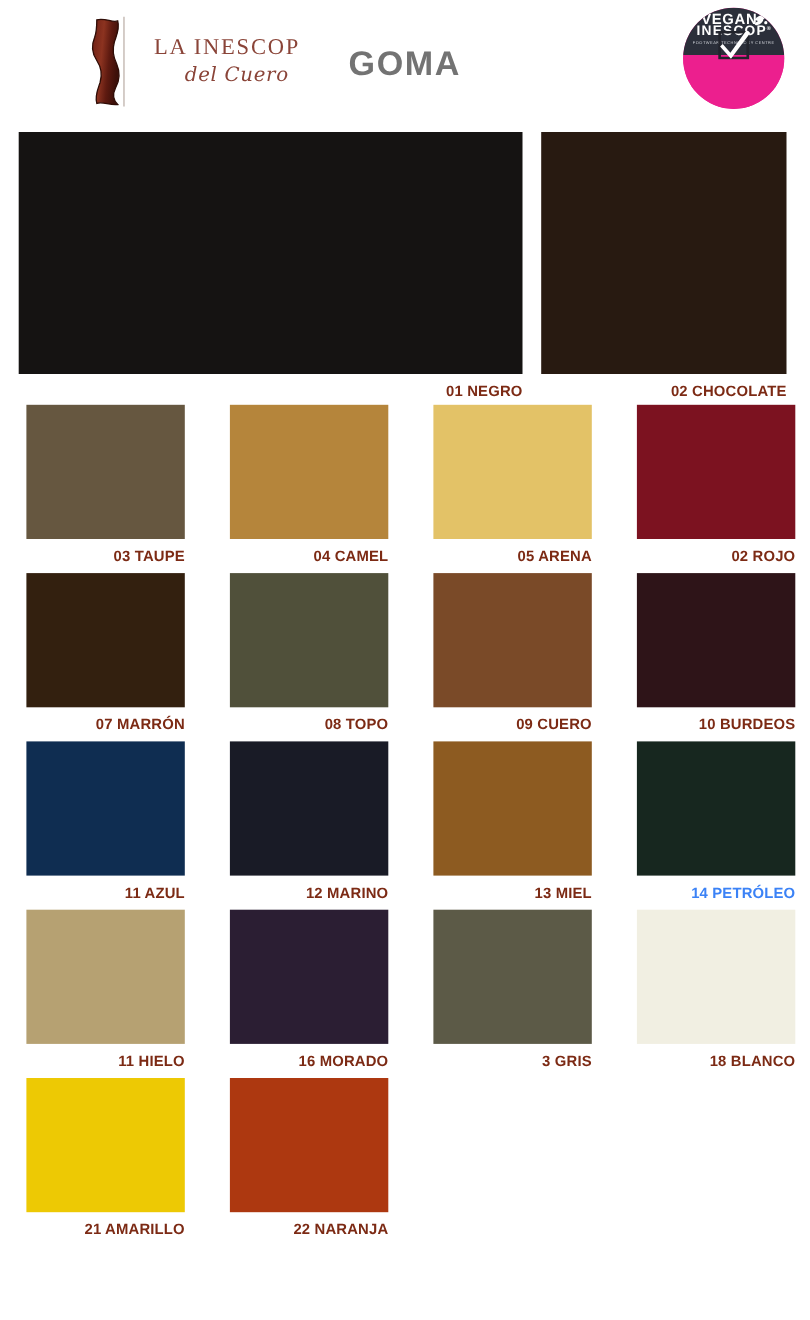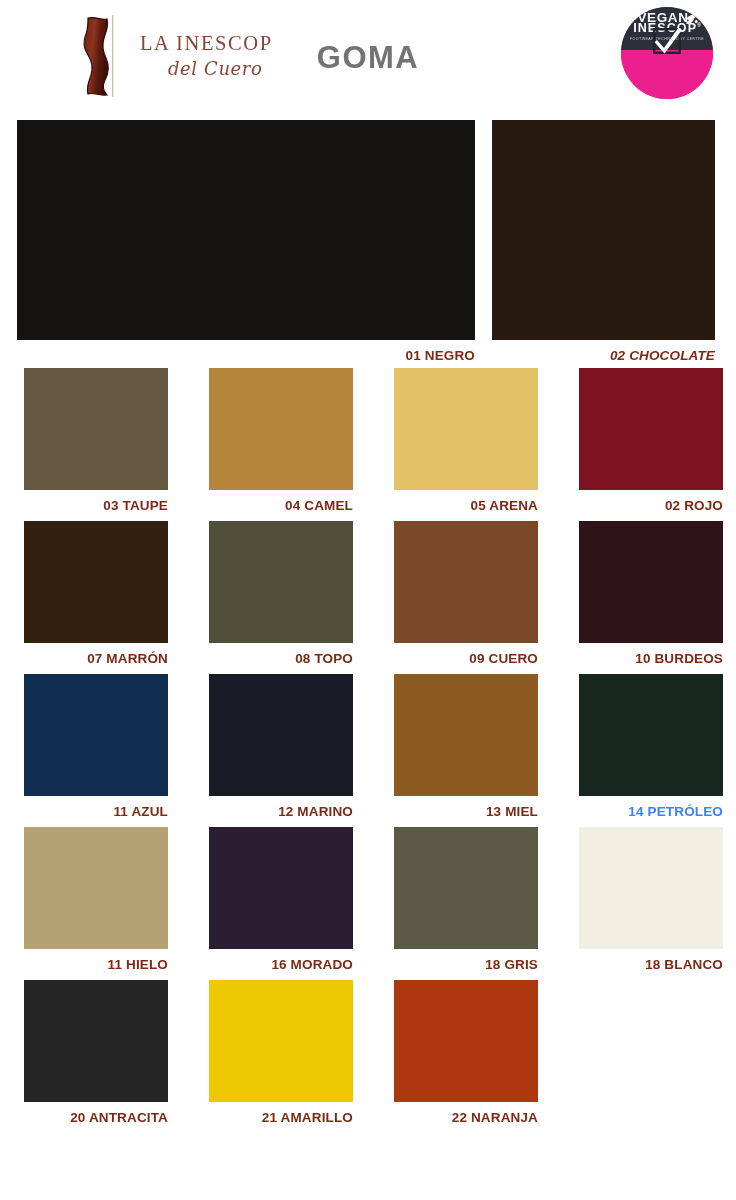--- a/index.html
+++ b/index.html
@@ -186,21 +186,21 @@
     display: flex;
     gap: 41px;
   }
 
   .cell {
     display: flex;
     flex-direction: column;
   }
 
   .cell-hero-wide { flex: 0 0 458px; }
-  .cell-hero-narrow { flex: 0 0 223px; font-style: italic; }
+  .cell-hero-narrow { flex: 0 0 223px; }
   .cell-quad { flex: 0 0 144px; }
 
   .chip {
     width: 100%;
     display: block;
   }
   .chip-hero { height: 220px; }
   .chip-quad { height: 122px; }
 
   .chip-label {
@@ -351,34 +351,30 @@
       <div class="cell cell-quad">
         <span class="chip chip-quad" style="background:#b6a172;"></span>
         <span class="chip-label" style="color: rgb(124, 42, 20);">11 HIELO</span>
       </div>
       <div class="cell cell-quad">
         <span class="chip chip-quad" style="background:#2b1e33;"></span>
         <span class="chip-label" style="color: rgb(124, 42, 20);">16 MORADO</span>
       </div>
       <div class="cell cell-quad">
         <span class="chip chip-quad" style="background:#5c5a47;"></span>
-        <span class="chip-label" style="color: rgb(124, 42, 20);">18 GRIS</span>
+        <span class="chip-label" style="color: rgb(124, 42, 20);">3 GRIS</span>
       </div>
       <div class="cell cell-quad">
         <span class="chip chip-quad" style="background:#f1efe2;"></span>
         <span class="chip-label" style="color: rgb(124, 42, 20);">18 BLANCO</span>
       </div>
     </div>
 
     <div class="row row-quad">
       <div class="cell cell-quad">
-        <span class="chip chip-quad" style="background:#262626;"></span>
-        <span class="chip-label" style="color: rgb(124, 42, 20);">20 ANTRACITA</span>
-      </div>
-      <div class="cell cell-quad">
         <span class="chip chip-quad" style="background:#edc904;"></span>
         <span class="chip-label" style="color: rgb(124, 42, 20);">21 AMARILLO</span>
       </div>
       <div class="cell cell-quad">
         <span class="chip chip-quad" style="background:#ad3810;"></span>
         <span class="chip-label" style="color: rgb(124, 42, 20);">22 NARANJA</span>
       </div>
     </div>
 
   </div>

